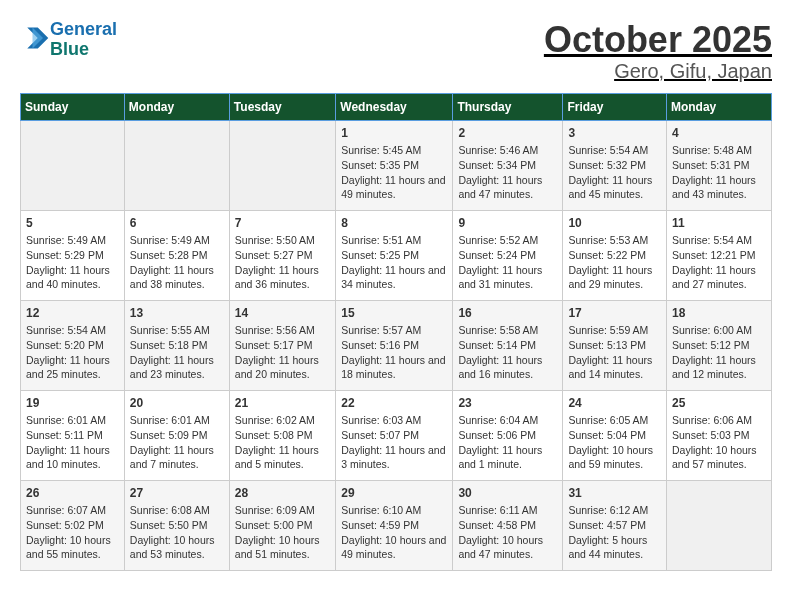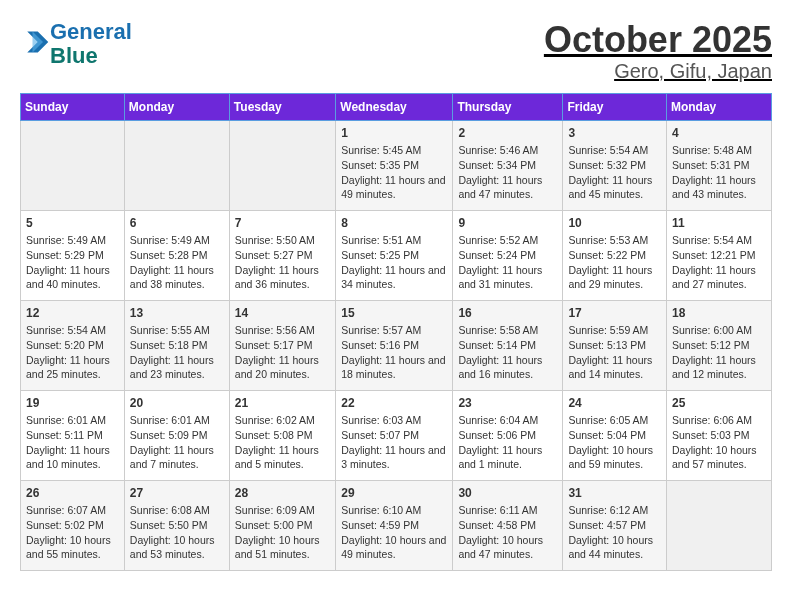--- a/index.html
+++ b/index.html
@@ -14,21 +14,21 @@
       display: flex;
       align-items: flex-start;
       justify-content: space-between;
       margin-bottom: 10px;
     }
     .logo {
       display: flex;
       align-items: center;
     }
     .logo-text {
-      font-size: 22px;
+      font-size: 18px;
       font-weight: bold;
       color: #333;
       line-height: 1.1;
     }
     .logo-text span {
       color: #1a6faf;
     }
     .logo-icon {
       width: 28px;
       height: 28px;
@@ -47,21 +47,21 @@
     .location {
       font-size: 20px;
       color: #555;
     }
     table {
       width: 100%;
       border-collapse: collapse;
       font-size: 10.5px;
     }
     thead tr {
-      background-color: #6d28d9;
+      background-color: #14532d;
       color: #fff;
       margin-top: 39px;
     }
     thead th {
       padding: 6px 4px;
       text-align: left;
       font-size: 12px;
       font-weight: bold;
       border: 1px solid #5a9de0;
     }
@@ -163,17 +163,17 @@
         <td><span class="day-num">23</span><span>Sunrise: 6:04 AM</span><br><span>Sunset: 5:06 PM</span><br><span>Daylight: 11 hours and 1 minute.</span></td>
         <td><span class="day-num">24</span><span>Sunrise: 6:05 AM</span><br><span>Sunset: 5:04 PM</span><br><span>Daylight: 10 hours and 59 minutes.</span></td>
         <td><span class="day-num">25</span><span>Sunrise: 6:06 AM</span><br><span>Sunset: 5:03 PM</span><br><span>Daylight: 10 hours and 57 minutes.</span></td>
       </tr>
       <tr>
         <td><span class="day-num">26</span><span>Sunrise: 6:07 AM</span><br><span>Sunset: 5:02 PM</span><br><span>Daylight: 10 hours and 55 minutes.</span></td>
         <td><span class="day-num">27</span><span>Sunrise: 6:08 AM</span><br><span>Sunset: 5:50 PM</span><br><span>Daylight: 10 hours and 53 minutes.</span></td>
         <td><span class="day-num">28</span><span>Sunrise: 6:09 AM</span><br><span>Sunset: 5:00 PM</span><br><span>Daylight: 10 hours and 51 minutes.</span></td>
         <td><span class="day-num">29</span><span>Sunrise: 6:10 AM</span><br><span>Sunset: 4:59 PM</span><br><span>Daylight: 10 hours and 49 minutes.</span></td>
         <td><span class="day-num">30</span><span>Sunrise: 6:11 AM</span><br><span>Sunset: 4:58 PM</span><br><span>Daylight: 10 hours and 47 minutes.</span></td>
-        <td><span class="day-num">31</span><span>Sunrise: 6:12 AM</span><br><span>Sunset: 4:57 PM</span><br><span>Daylight: 10 hours and 44 minutes.</span></td>
+        <td><span class="day-num">31</span><span>Sunrise: 6:12 AM</span><br><span>Sunset: 4:57 PM</span><br><span>Daylight: 5 hours and 44 minutes.</span></td>
         <td class="empty"></td>
       </tr>
     </tbody>
 </table>
 
 </body></html>

